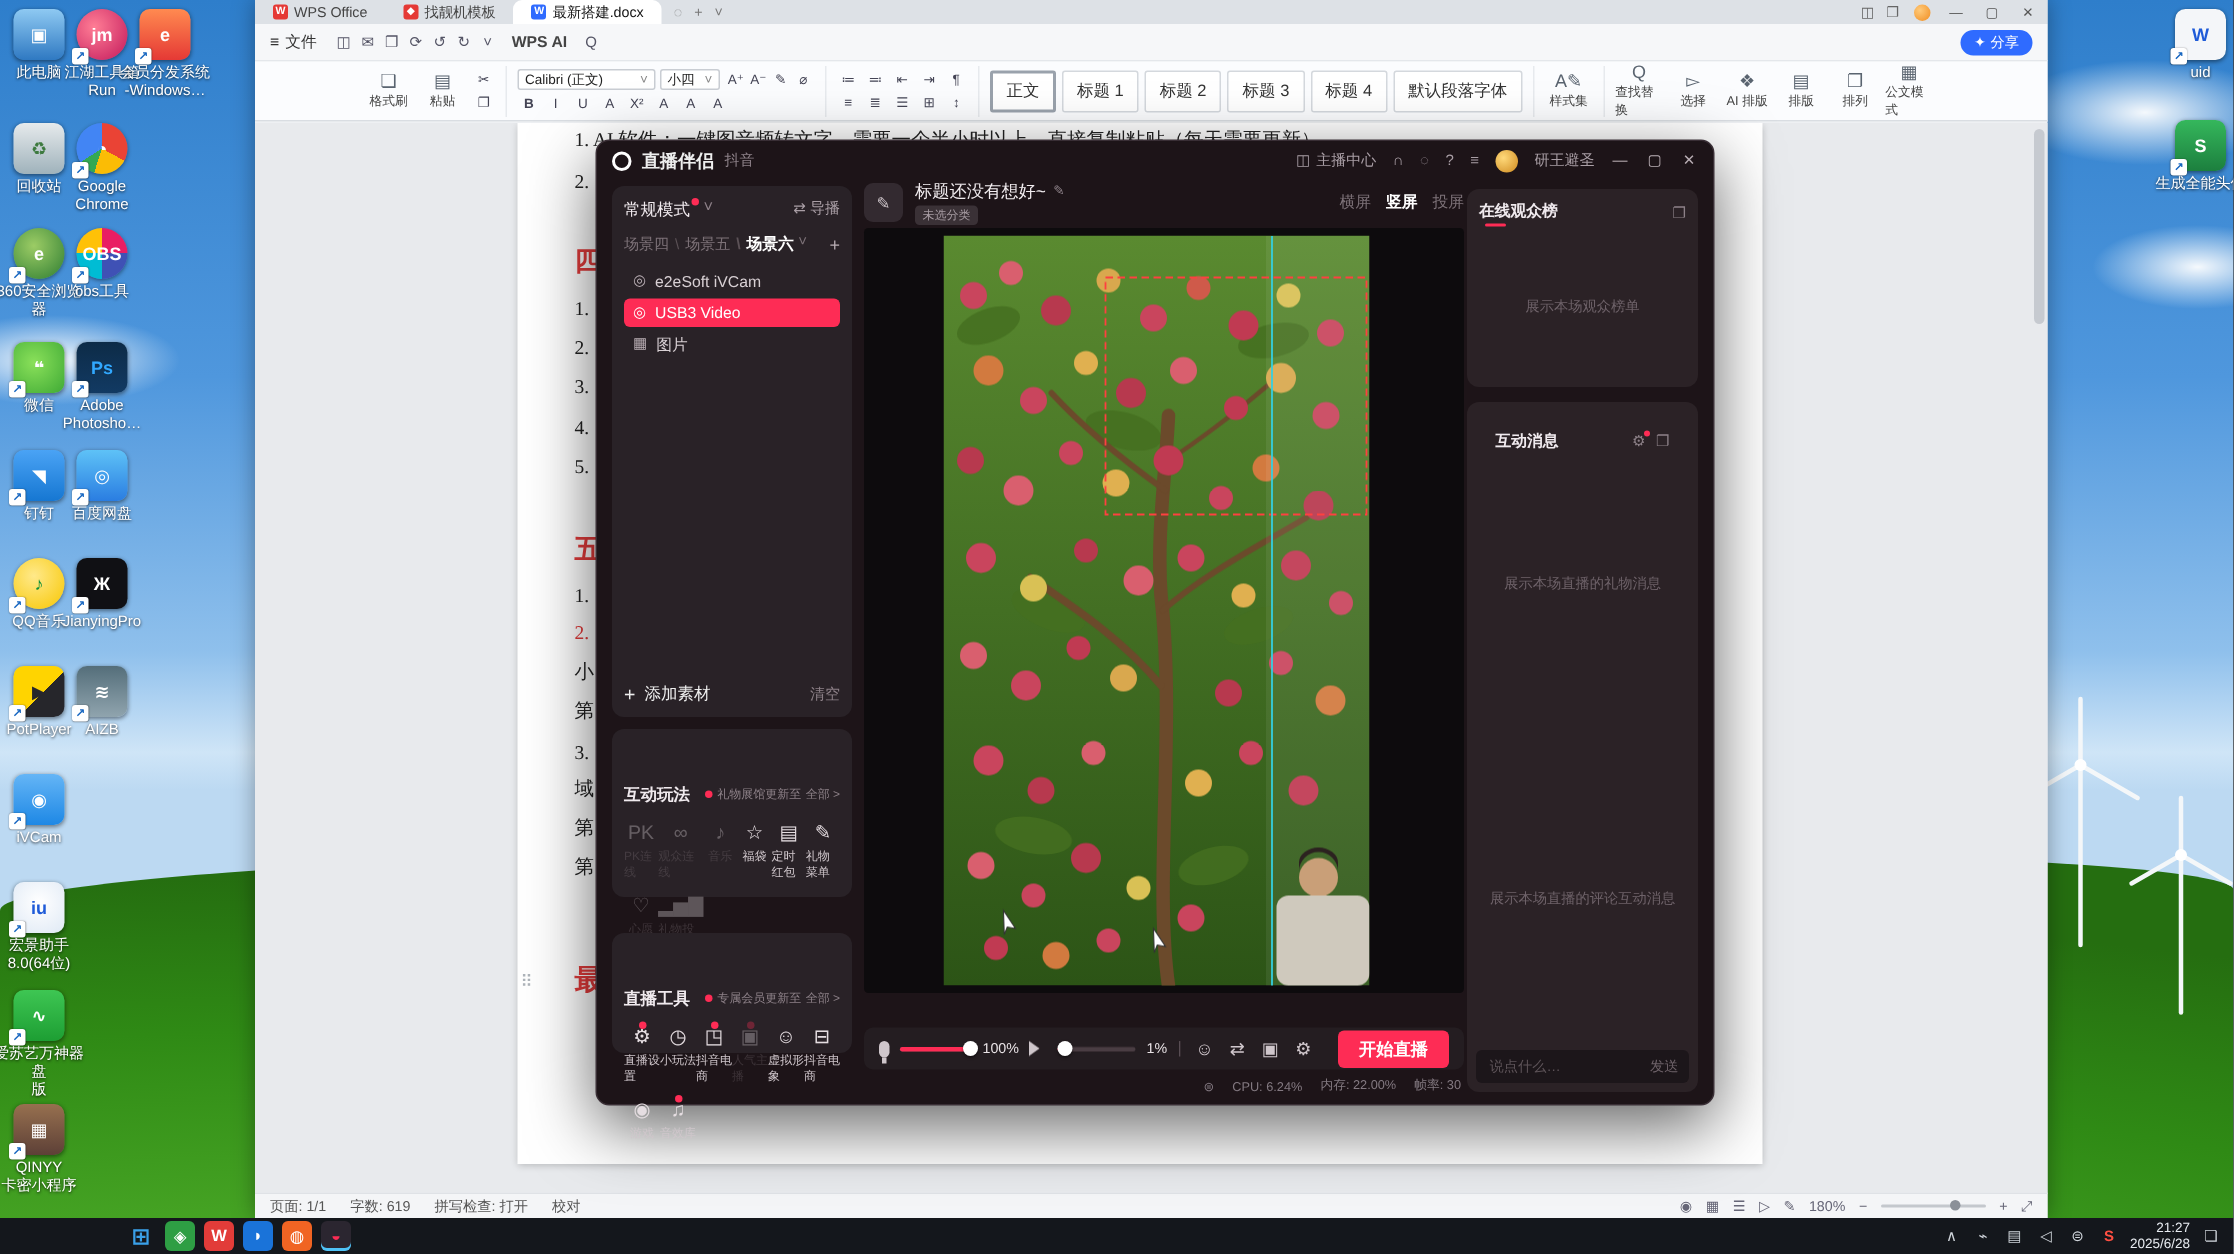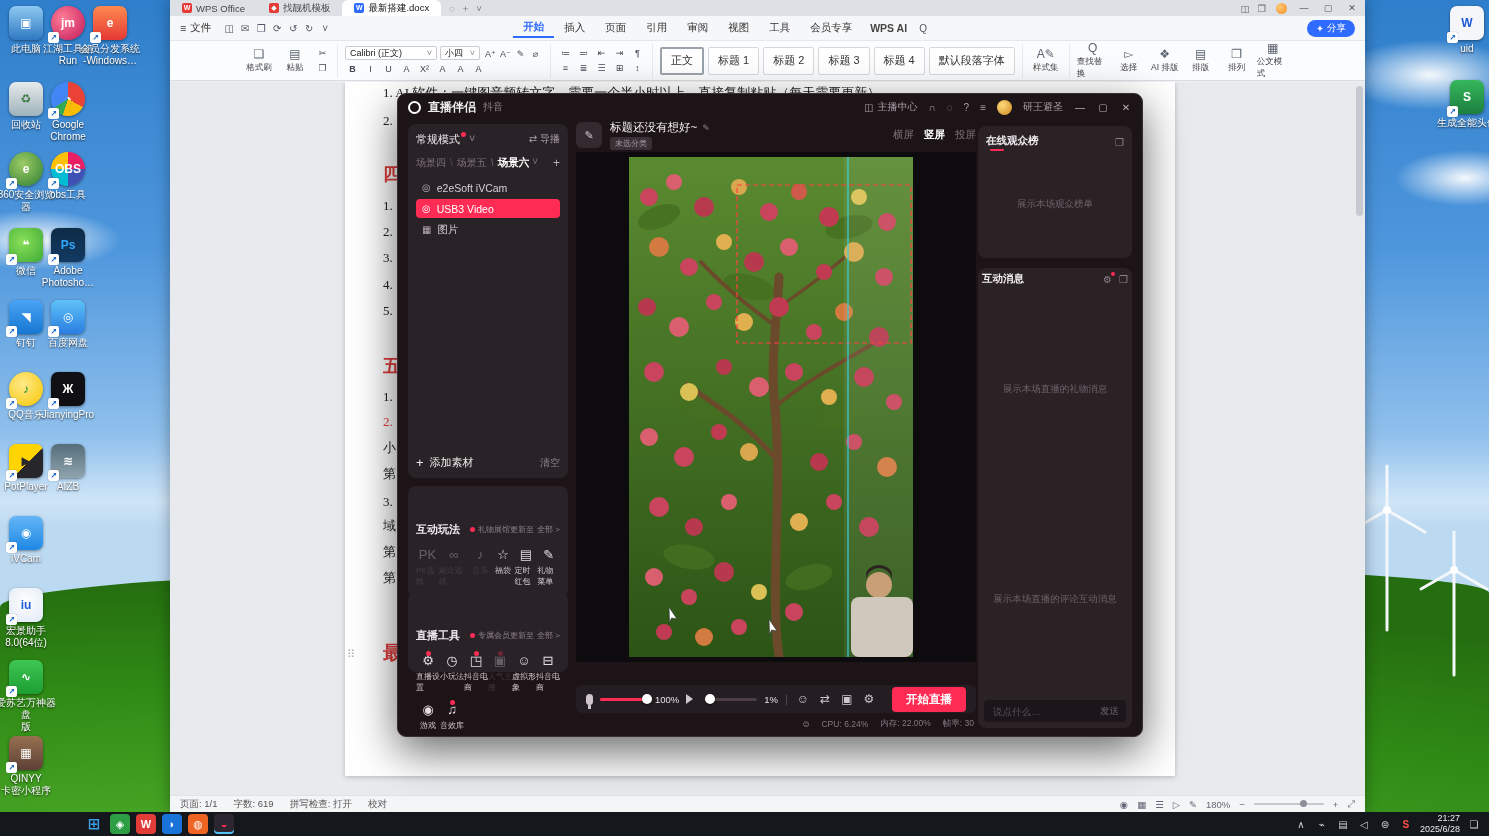--- a/index.html
+++ b/index.html
@@ -53,21 +53,21 @@
   .mtab.active{color:#2f6bff;font-weight:bold;border-bottom:2px solid #2f6bff;}
   .wpsai{font-weight:bold;color:#444;padding:0 8px;}
   .sharepill{margin-left:auto;margin-right:10px;background:#2f6bff;color:#fff;border-radius:9px;
     padding:2px 9px;font-size:9.5px;display:flex;gap:3px;align-items:center;}
   .ribbon{height:40px;background:#fbfcfe;border-bottom:1px solid #d9dde2;display:flex;align-items:center;
     font-size:8.5px;color:#444;padding-left:66px;}
   .rgroup{display:flex;align-items:center;gap:4px;padding:0 7px;height:34px;border-right:1px solid #e7eaee;}
   .bigbtn{display:flex;flex-direction:column;align-items:center;width:32px;gap:1px;}
   .bigbtn .bi{font-size:12px;line-height:13px;color:#5a6470;}
   .col2{display:flex;flex-direction:column;gap:2px;}
-  .fontrow{display:flex;gap:3px;align-items:flex-end;}
+  .fontrow{display:flex;gap:3px;align-items:center;}
   .fontbox{border:1px solid #c9cdd3;border-radius:2px;background:#fff;height:14px;display:flex;
     align-items:center;gap:4px;padding:0 4px;font-size:9px;color:#222;}
   .mini{min-width:15px;height:13px;display:flex;align-items:center;justify-content:center;font-size:9px;color:#445;}
   .mini.b{font-weight:bold;}
   .stylebox{border:1px solid #d4d8dd;background:#fff;border-radius:2px;padding:0 9px;height:28px;
     display:flex;align-items:center;font-size:11px;color:#333;white-space:nowrap;}
   .stylebox.sel{border:2px solid #9aa2ac;}
   .canvas{position:absolute;top:82px;bottom:17px;left:0;right:0;background:#e8eaed;overflow:hidden;}
   .page{position:absolute;left:175px;top:0;width:830px;height:694px;background:#fff;box-shadow:0 1px 5px rgba(0,0,0,.22);}
   .frag{position:absolute;left:38px;font-size:13px;color:#222;white-space:nowrap;font-family:"Liberation Serif","DejaVu Serif",serif;}
@@ -89,21 +89,21 @@
   .sname{font-weight:bold;font-size:12px;}
   .splat{color:#8d8188;font-size:10px;}
   .stright{margin-left:auto;display:flex;align-items:center;gap:11px;color:#a99ea5;font-size:10px;}
   .anchor{display:flex;align-items:center;gap:4px;}
   .savatar{width:15px;height:15px;border-radius:50%;background:radial-gradient(circle at 35% 35%,#ffd97a,#cf8a1f);}
   .swb{color:#b9aeb4;font-size:10px;width:12px;text-align:center;}
   .sleft{position:absolute;left:10px;top:26px;width:160px;bottom:8px;}
   .card{position:absolute;left:0;right:0;background:#29222ا7;background:#292227;border-radius:8px;}
   .card1{top:4px;height:354px;padding:8px;}
   .card2{top:366px;height:112px;padding:8px;}
-  .card3{top:472px;height:80px;padding:8px;}
+  .card3{top:502px;height:80px;padding:8px;}
   .modrow{display:flex;align-items:flex-start;font-size:11px;color:#f0eaee;}
   .reddot{width:5px;height:5px;border-radius:50%;background:#fe2c55;display:inline-block;vertical-align:top;margin-left:1px;}
   .dirbtn{margin-left:auto;color:#a99ea5;font-size:10px;}
   .scnrow{display:flex;align-items:flex-start;margin-top:9px;font-size:10px;color:#7d7278;}
   .scn+.scn::before{content:"\\";margin:0 4px;color:#5c5257;}
   .scn.cur{color:#fff;font-weight:bold;font-size:10.5px;}
   .plus{margin-left:auto;color:#b9aeb4;font-size:12px;}
   .srcs{margin-top:8px;display:flex;flex-direction:column;gap:2px;}
   .srcrow{height:19px;display:flex;align-items:center;gap:6px;padding:0 6px;border-radius:4px;font-size:10.5px;color:#d8d0d4;}
   .srcrow .si{font-size:10px;color:#b9aeb4;}
@@ -140,21 +140,21 @@
   .fill{position:absolute;left:0;top:0;bottom:0;background:#fe2c55;border-radius:2px;}
   .knob{position:absolute;top:-4px;width:10px;height:10px;border-radius:50%;background:#fff;box-shadow:0 1px 2px rgba(0,0,0,.5);}
   .pct{font-size:9.5px;color:#e8e2e5;}
   .csep{color:#584d53;}
   .cico{color:#cfc6cb;font-size:12px;width:16px;text-align:center;}
   .gobtn{margin-left:auto;background:#fe2c55;color:#fff;font-weight:bold;font-size:11.5px;border-radius:4px;
     padding:5px 14px;}
   .statline{position:absolute;top:598px;right:2px;font-size:8.5px;color:#837981;display:flex;gap:12px;align-items:center;}
   .sright{position:absolute;right:10px;top:26px;width:154px;bottom:8px;}
   .rcardA{position:absolute;top:6px;left:0;right:0;height:132px;background:#2b2226;border-radius:8px;padding:8px;}
-  .rcardB{position:absolute;top:148px;left:0;right:0;bottom:0;background:#2b2226;border-radius:8px;padding:4px;}
+  .rcardB{position:absolute;top:148px;left:0;right:0;bottom:0;background:#2b2226;border-radius:8px;padding:19px;}
   .rhead{display:flex;align-items:center;font-size:10.5px;font-weight:bold;color:#f0eaee;gap:6px;}
   .rtab{position:relative;padding-bottom:3px;}
   .rtab::after{content:"";position:absolute;left:4px;bottom:0;width:14px;height:2px;background:#fe2c55;border-radius:1px;}
   .rico{color:#8d8188;font-size:10px;margin-left:auto;display:flex;gap:7px;align-items:center;}
   .gear{position:relative;}
   .gear::after{content:"";position:absolute;top:-2px;right:-3px;width:4px;height:4px;border-radius:50%;background:#fe2c55;}
   .remp{position:absolute;left:0;right:0;text-align:center;font-size:9.5px;color:#6e6269;}
   .chatin{position:absolute;left:6px;right:6px;bottom:6px;height:22px;background:#1c161a;border-radius:4px;
     display:flex;align-items:center;padding:0 7px;gap:6px;}
   .chatin input{flex:1;background:transparent;border:none;outline:none;color:#cfc6cb;font-size:9.5px;min-width:0;}
@@ -391,31 +391,20 @@
       <div style="display:flex;">
 
       <span class="mico">◫</span>
           <span class="mico">✉</span>
           <span class="mico">❐</span>
           <span class="mico">⟳</span>
         </div>
       <span class="mico">↺</span>
       <span class="mico">↻</span>
       <span class="mico">˅</span>
-      <div class="mtabs">
-
-      <span class="mtab active">开始</span>
-          <span class="mtab">插入</span>
-          <span class="mtab">页面</span>
-          <span class="mtab">引用</span>
-          <span class="mtab">审阅</span>
-          <span class="mtab">视图</span>
-          <span class="mtab">工具</span>
-          <span class="mtab">会员专享</span>
-        </div>
       <span class="wpsai">WPS AI</span>
       <span class="mico">Q</span>
       <div class="sharepill">
         <span>✦</span>
         <span>分享</span>
       </div>
     </div>
 
     <div class="ribbon">
       <div class="rgroup">

